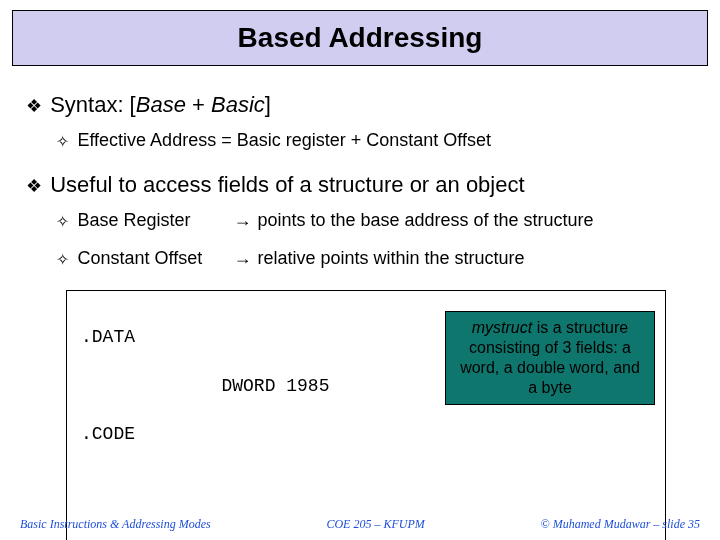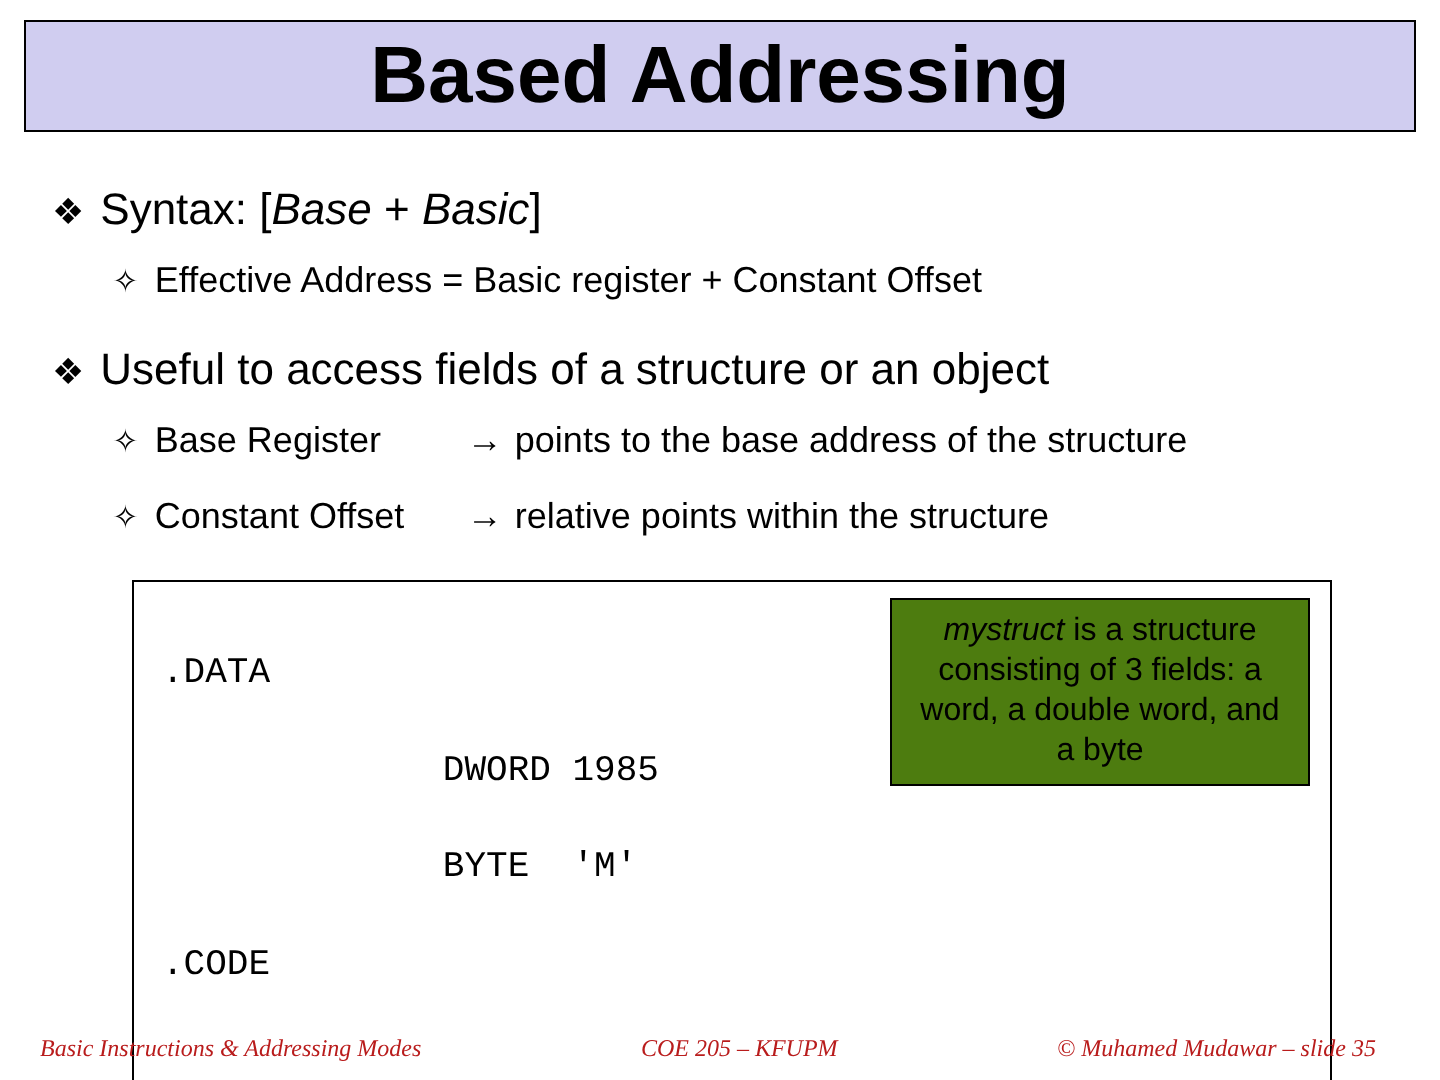--- a/index.html
+++ b/index.html
@@ -15,21 +15,21 @@
     margin: 10px 12px 0 12px;
     background: #d0cdf0;
     border: 1px solid #000;
     height: 56px;
     display: flex;
     align-items: center;
     justify-content: center;
   }
   .title-bar h1 {
     font-family: "Comic Sans MS", cursive, sans-serif;
-    font-size: 40px;
+    font-size: 28px;
     font-weight: bold;
     color: #000;
   }
   .content {
     padding: 14px 26px 0 26px;
   }
   .bullet1 {
     display: flex;
     align-items: flex-start;
     margin-top: 12px;
@@ -64,42 +64,42 @@
     border: 1px solid #000;
     padding: 10px 14px 12px 14px;
     position: relative;
     font-family: "Courier New", monospace;
     font-size: 18px;
     line-height: 1.35;
     white-space: pre;
   }
   .infobox {
     position: absolute;
-    top: 8px;
+    top: 20px;
     right: 10px;
     width: 210px;
     border: 1px solid #000;
     padding: 6px 8px;
-    background: #4d7c0f;
+    background: #0f766e;
     font-family: Arial, sans-serif;
     font-size: 16px;
     text-align: center;
     white-space: normal;
     line-height: 1.25;
   }
   .footer {
     position: absolute;
-    left: 0; right: 12px; bottom: 8px;
+    left: 0; right: 0; bottom: 8px;
     display: flex;
     justify-content: space-between;
     padding: 0 20px;
     font-size: 12px;
     font-style: italic;
     font-family: Georgia, "Times New Roman", serif;
-    color: #b91c1c;
+    color: #1d4ed8;
   }
 </style>
 </head>
 <body>
 
 <div class="title-bar">
   <h1>Based Addressing</h1>
 </div>
 
 <div class="content">
@@ -131,21 +131,20 @@
   <div class="bullet2 bullet2-row2" style="margin-top:14px;">
     <span class="marker">✧</span>
     <span class="lbl">Constant Offset</span>
     <span class="arrow">→</span>
     <span>relative points within the structure</span>
   </div>
 
   <div class="codebox">
 <div>.DATA</div>
 <div>             DWORD 1985</div>
-<div>             BYTE  'M'</div>
 <div>.CODE</div>
 
 
 
     <div class="infobox">
       <span class="italic">mystruct</span><span> is a structure consisting of 3 fields: a word, a double word, and a byte</span>
     </div>
   </div>
 
 </div>

